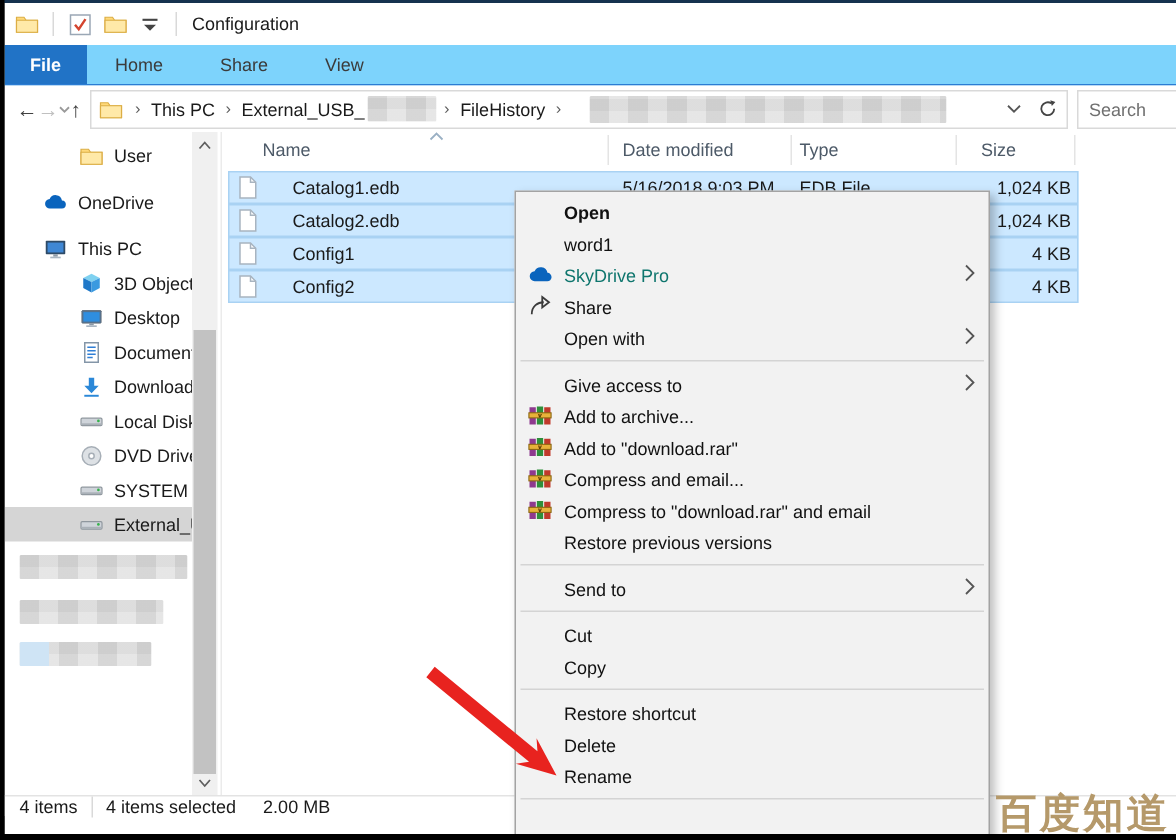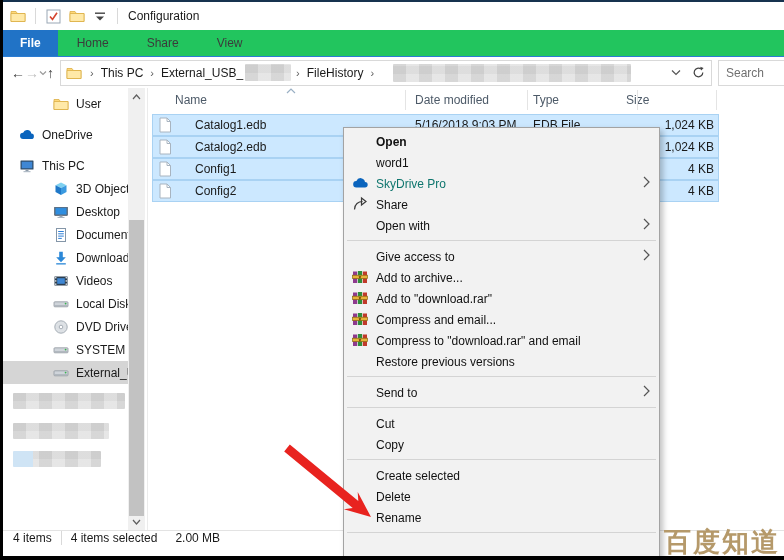--- a/index.html
+++ b/index.html
@@ -5,21 +5,21 @@
   html,body{margin:0;padding:0;}
   body{width:784px;height:560px;position:relative;overflow:hidden;background:#000;
        font-family:"Liberation Sans","DejaVu Sans",sans-serif;-webkit-font-smoothing:antialiased;}
   .window{position:absolute;left:3px;top:2px;right:0;bottom:4px;background:#fff;overflow:hidden;}
   
   .titlebar{position:absolute;left:0;top:0;right:0;height:28px;background:#fff;display:flex;align-items:center;}
   .titlebar .sep{width:1px;height:16px;background:#d9d9d9;margin:0 6px;}
   .qat-icon{width:17px;height:17px;display:inline-flex;align-items:center;justify-content:center;margin:0 3px;}
   .title-text{font-size:12px;color:#1a1a1a;margin-left:4px;}
   
-  .tabrow{position:absolute;left:0;top:28px;right:0;height:26px;background:#22c55e;display:flex;align-items:stretch;border-bottom:1px solid #2b7cd3;}
+  .tabrow{position:absolute;left:0;top:28px;right:0;height:26px;background:#7dd3fc;display:flex;align-items:stretch;border-bottom:1px solid #2b7cd3;}
   .tab{font-size:12px;color:#3b3b3b;display:flex;align-items:center;padding:0 19px;cursor:default;}
   .tab.active{background:#2173c6;color:#fff;font-weight:bold;padding:0 17px;}
   
   .addrrow{position:absolute;left:0;top:55px;right:0;height:31px;background:#fff;display:flex;align-items:center;}
   .navbtn{width:22px;text-align:center;font-size:14px;color:#414141;}
   .navbtn.dis{color:#c0c0c0;}
   .addrbox{height:24px;border:1px solid #d9d9d9;background:#fff;display:flex;align-items:center;flex:0 0 auto;width:650px;margin-left:6px;font-size:12px;color:#1a1a1a;}
   .crumb{padding:0 2px;white-space:nowrap;}
   .crumb-sep{color:#5c5c5c;font-size:11px;padding:0 5px;}
   .blur{background:
@@ -28,21 +28,21 @@
       border-radius:1px;}
   .blur-sm{width:46px;height:17px;display:inline-block;}
   .blur-lg{width:238px;height:18px;display:inline-block;margin-left:14px;}
   .addr-right{margin-left:auto;display:flex;align-items:center;}
   .searchbox{height:24px;border:1px solid #d9d9d9;margin-left:6px;width:60px;display:flex;align-items:center;font-size:12px;color:#707070;padding-left:7px;flex:0 0 auto;}
   
   .main{position:absolute;left:0;top:86px;right:0;bottom:12px;background:#fff;}
   .sidebar{position:absolute;left:0;top:0;width:125px;bottom:0;overflow:hidden;font-size:12px;color:#1a1a1a;}
   .side-item{height:23px;display:flex;align-items:center;white-space:nowrap;overflow:hidden;}
   .side-item .sicon{width:16px;height:16px;flex:0 0 16px;margin-right:7px;display:inline-flex;}
-  .ind1{padding-left:16px;} .ind2{padding-left:50px;}
+  .ind1{padding-left:26px;} .ind2{padding-left:50px;}
   .side-item.selected{background:#d5d5d5;}
   .side-blur{height:16px;margin-left:10px;}
   .scrollbar{position:absolute;left:125px;top:0;width:17px;bottom:0;background:#f0f0f0;}
   .scroll-thumb{position:absolute;left:1px;right:1px;top:132px;height:296px;background:#c2c2c2;}
   .scroll-arrow{position:absolute;left:0;right:0;height:17px;display:flex;align-items:center;justify-content:center;color:#5f5f5f;}
   .vdiv{position:absolute;left:144px;top:0;width:1px;bottom:0;background:#ebebeb;}
   
   .filearea{position:absolute;left:145px;top:0;right:0;bottom:0;font-size:12px;color:#1a1a1a;}
   .fl-header{position:absolute;left:0;top:0;right:0;height:25px;color:#4d5a68;}
   .fl-header .col{position:absolute;top:5px;}
@@ -231,37 +231,20 @@
             <svg width="16" height="16" viewBox="0 0 16 16">
               <polygon points="8,12.2 3.2,7.2 6.2,7.2 6.2,1.8 9.8,1.8 9.8,7.2 12.8,7.2" fill="#2b88d8"></polygon>
               <rect x="3.2" y="13.2" width="9.6" height="1.3" fill="#2b88d8"></rect>
             </svg>
           </span>
           <span>Downloads</span>
         </div>
         <div class="side-item ind2">
           <span class="sicon">
             <svg width="16" height="16" viewBox="0 0 16 16">
-              <rect x="1.5" y="3.5" width="13" height="9" fill="#2c3e50"></rect>
-              <rect x="4.2" y="5.2" width="7.6" height="5.6" fill="#3f87d4"></rect>
-              <g fill="#fff">
-                <rect x="2.1" y="4.1" width="1.3" height="1.3"></rect>
-                <rect x="2.1" y="7.3" width="1.3" height="1.3"></rect>
-                <rect x="2.1" y="10.5" width="1.3" height="1.3"></rect>
-                <rect x="12.6" y="4.1" width="1.3" height="1.3"></rect>
-                <rect x="12.6" y="7.3" width="1.3" height="1.3"></rect>
-                <rect x="12.6" y="10.5" width="1.3" height="1.3"></rect>
-              </g>
-            </svg>
-          </span>
-          <span>Videos</span>
-        </div>
-        <div class="side-item ind2">
-          <span class="sicon">
-            <svg width="16" height="16" viewBox="0 0 16 16">
               <rect x="1" y="5.8" width="14" height="5" rx=".8" fill="#cfd4da" stroke="#8f979e" stroke-width=".8"></rect>
               <rect x="1.4" y="9.2" width="13.2" height="1.2" fill="#aab1b8"></rect>
               <circle cx="12.6" cy="7.6" r=".9" fill="#37b24d"></circle>
             </svg>
           </span>
           <span>Local Disk (C:)</span>
         </div>
         <div class="side-item ind2">
           <span class="sicon">
             <svg width="16" height="16" viewBox="0 0 16 16">
@@ -312,21 +295,21 @@
     <div class="vdiv"></div>
 
     <div class="filearea">
       <div class="fl-header">
         <span class="col" style="left:27px">Name</span>
         <svg style="position:absolute;left:138px;top:0px" width="10" height="6" viewBox="0 0 10 6">
             <polyline points="1,5 5,1 9,5" fill="none" stroke="#9ab0c4" stroke-width="1.2"></polyline>
           </svg>
         <span class="col" style="left:267px">Date modified</span>
         <span class="col" style="left:385px">Type</span>
-        <span class="col" style="left:478px">Size</span>
+        <span class="col" style="left:506px">Size</span>
         <div class="hdrline" style="left:257px"></div>
         <div class="hdrline" style="left:379px"></div>
         <div class="hdrline" style="left:489px"></div>
         <div class="hdrline" style="left:568px"></div>
       </div>
       <div class="rows" id="filerows">
           <div class="frow selected" style="top: 0px;">
             <span class="ficon">
               <svg width="14" height="16" viewBox="0 0 14 16">
                 <path d="M2 1h7l3.5 3.5V15H2z" fill="#fff" stroke="#a8b4c0"></path>
@@ -493,21 +476,21 @@
       </div>
       <div class="msep"></div>
       <div class="mi">
         <span>Cut</span>
       </div>
       <div class="mi">
         <span>Copy</span>
       </div>
       <div class="msep"></div>
       <div class="mi">
-        <span>Create selected</span>
+        <span>Restore shortcut</span>
       </div>
       <div class="mi">
         <span>Delete</span>
       </div>
       <div class="mi">
         <span>Rename</span>
       </div>
       <div class="msep"></div>
     </div>
 </div>

